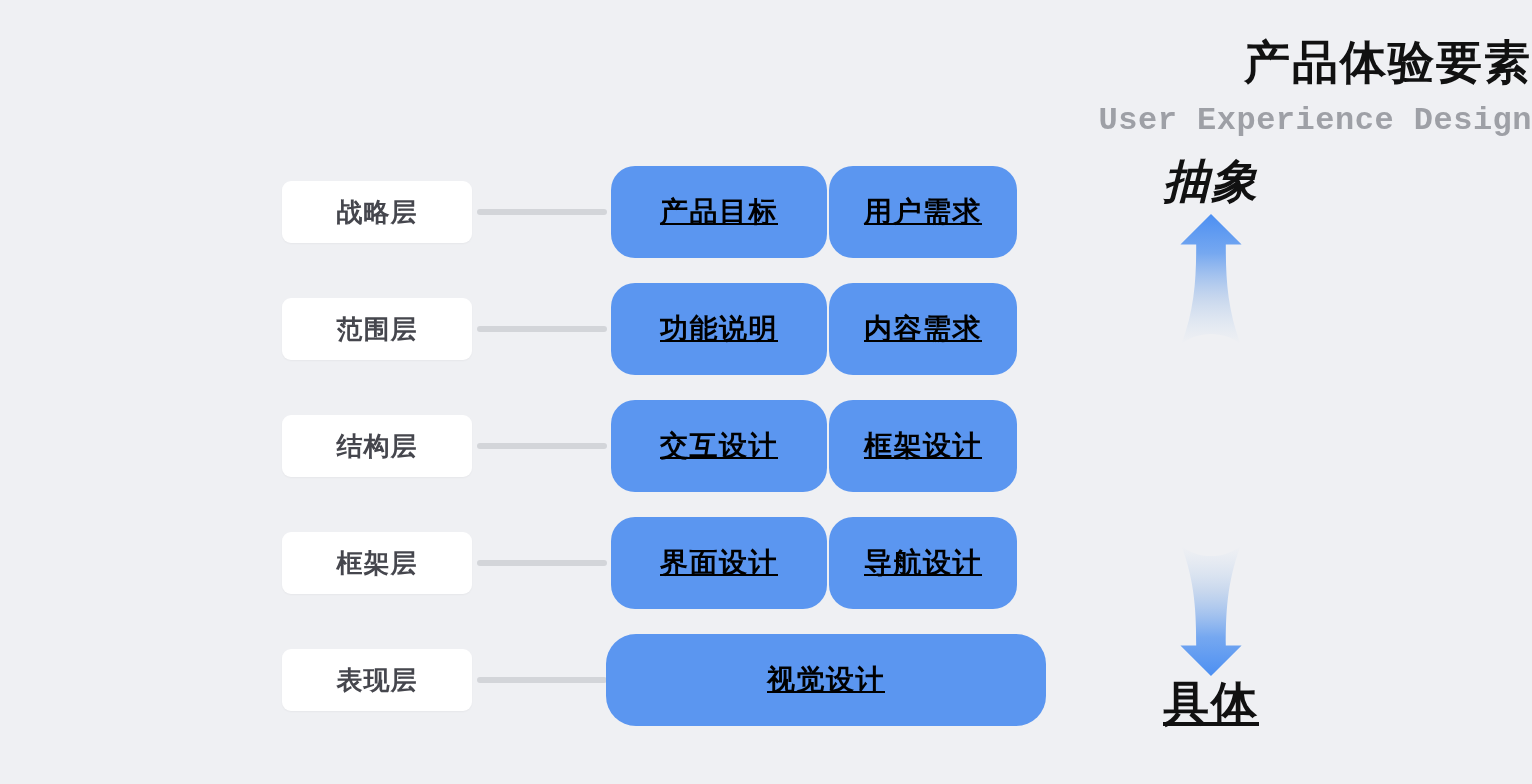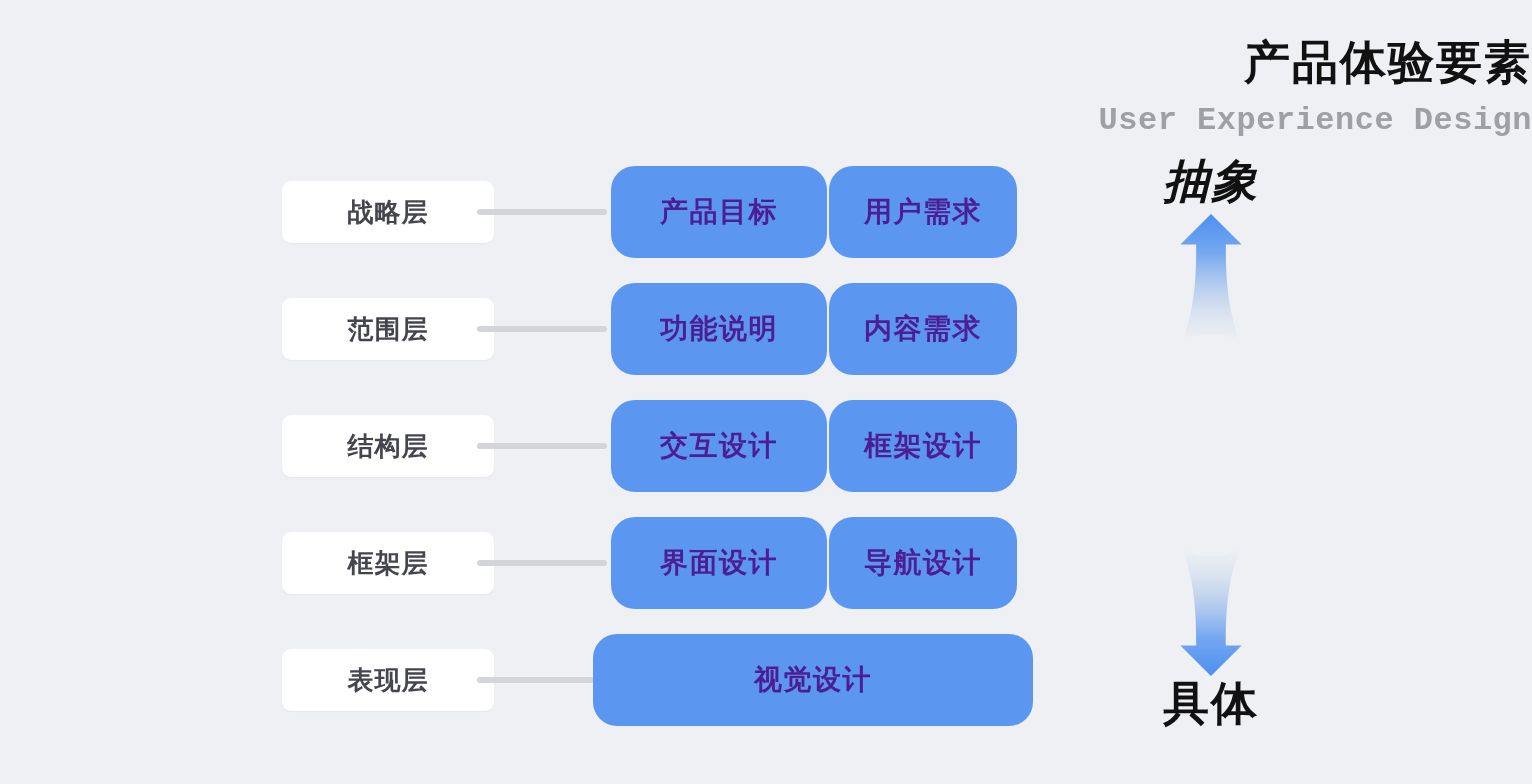--- a/index.html
+++ b/index.html
@@ -11,37 +11,37 @@
   body{background:#dfe1e5;font-family:"Liberation Sans","DejaVu Sans",sans-serif;}
   .canvas{position:relative;width:1532px;height:784px;background:var(--background);overflow:hidden;}
 
   .header{position:absolute;top:32px;left:0;right:0;text-align:right;font-family:Liberation Mono, monospace;}
   .title{font-size:46px;font-weight:800;color:var(--title-text);letter-spacing:2px;}
   .subtitle{margin-top:8px;font-size:32px;font-weight:700;color:var(--subtitle-text);letter-spacing:0.5px;}
 
   .row{position:absolute;left:0;width:100%;height:92px;}
   .row.r1{top:166px}.row.r2{top:283px}.row.r3{top:400px}.row.r4{top:517px}.row.r5{top:634px}
 
-  .label-box{position:absolute;left:282px;top:15px;width:212px;height:62px;
+  .label-box{position:absolute;left:282px;top:15px;width:190px;height:62px;
     background:var(--box-white);border-radius:9px;display:flex;align-items:center;justify-content:center;
     font-size:26px;font-weight:700;color:var(--label-text);letter-spacing:1px;
     box-shadow:0 1px 2px rgba(0,0,0,0.04);}
   .connector{position:absolute;left:477px;top:43px;width:130px;height:6px;
     background:var(--connector);border-radius:3px;}
   .blue-box{position:absolute;top:0;height:92px;background:var(--box-blue);border-radius:24px;
-    color:#4c1d95;font-size:28px;font-weight:700;letter-spacing:1.5px;
-    display:flex;align-items:center;justify-content:center;}
+    color:#000000;font-size:28px;font-weight:700;letter-spacing:1.5px;
+    display:flex;align-items:center;justify-content:center;text-decoration:underline;}
   .box-a{left:611px;width:216px;}
   .box-b{left:808px;width:188px;margin-left:21px;}
-  .box-wide{left:593px;width:440px;}
+  .box-wide{left:606px;width:440px;border-radius:30px;}
 
   .axis-label{position:absolute;left:1111px;width:200px;text-align:center;
     font-size:46px;font-weight:800;color:var(--title-text);letter-spacing:2px;line-height:1;}
   .axis-top{top:158px;font-style:italic;}
-  .axis-bottom{top:680px;}
+  .axis-bottom{top:680px;text-decoration:underline;}
   .arrow{position:absolute;left:1179px;}
   .arrow-up{top:214px;}
   .arrow-down{top:528px;}
 </style>
 </head>
 <body>
 
 <div class="canvas">
 
   <div class="header">

